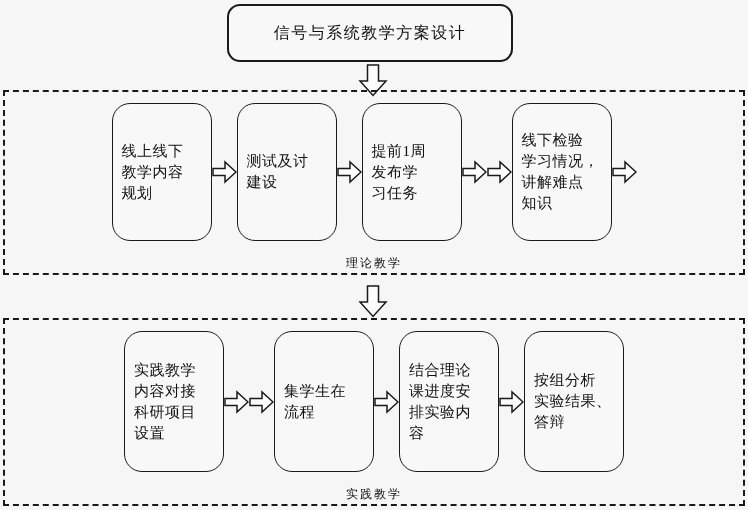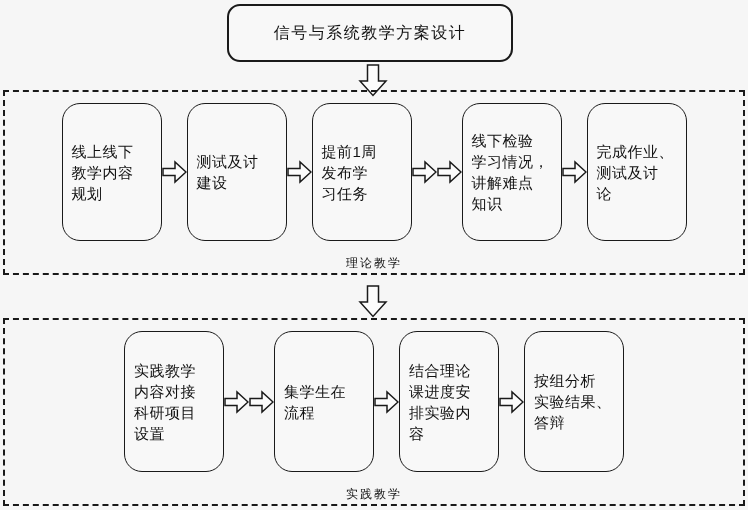--- a/index.html
+++ b/index.html
@@ -1,21 +1,21 @@
 <!DOCTYPE html>
 <html><head>
 <meta charset="utf-8">
 <style>
   html, body { margin: 0; padding: 0; background: #ffffff; }
   .page {
     position: relative;
     width: 748px;
     height: 510px;
     background: #f6f6f6;
-    font-family: Liberation Sans, sans-serif;
+    font-family: Liberation Serif, serif;
     color: #111111;
     overflow: hidden;
   }
   .top-box {
     position: absolute;
     left: 227px; top: 4px;
     width: 286px; height: 58px;
     box-sizing: border-box;
     border: 2px solid #1a1a1a;
     border-radius: 13px;
@@ -135,25 +135,20 @@
 学习情况，
 讲解难点
 知识</span>
       </div>
       <div class="harrow">
         <svg width="25" height="26" viewBox="0 0 25 26">
           <polygon points="1,9.5 13,9.5 13,3 24,13 13,23 13,16.5 1,16.5" fill="#fcfcfc" stroke="#1a1a1a" stroke-width="1.5"></polygon>
         </svg>
       </div>
 
-      <div class="step">
-        <span class="step-text">完成作业、
-测试及讨
-论</span>
-      </div>
 
     </div>
     <div class="section-label">理论教学</div>
   </div>
 
   <svg class="arrow-down" style="top:285px" width="30" height="33" viewBox="0 0 30 33">
     <polygon points="9.5,1 20.5,1 20.5,17 28,17 15,31.5 2,17 9.5,17" fill="#fcfcfc" stroke="#1a1a1a" stroke-width="1.5"></polygon>
   </svg>
 
   <div class="section section-practice" style="top:318px; height:188px">

